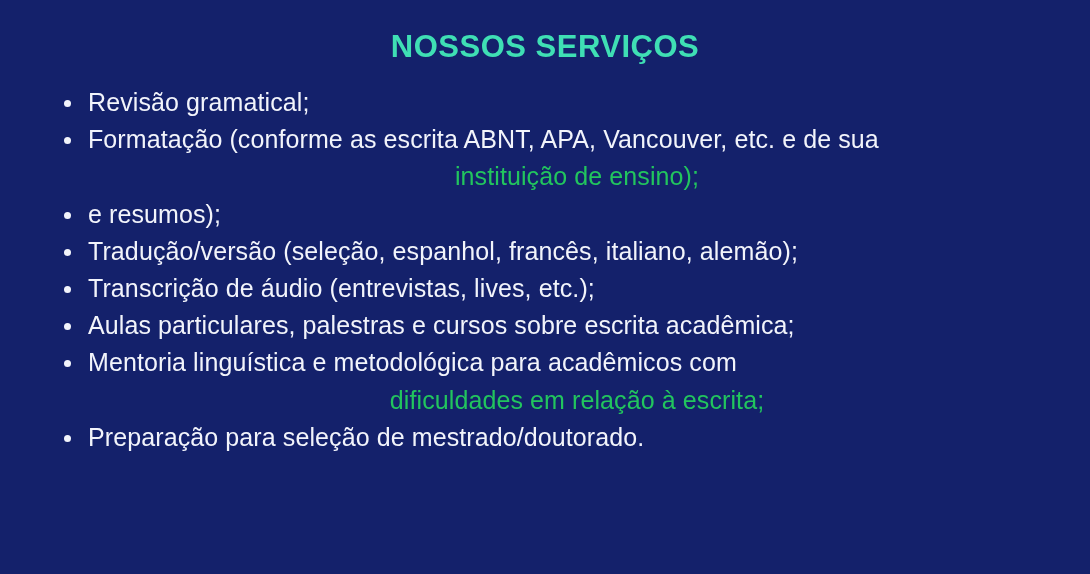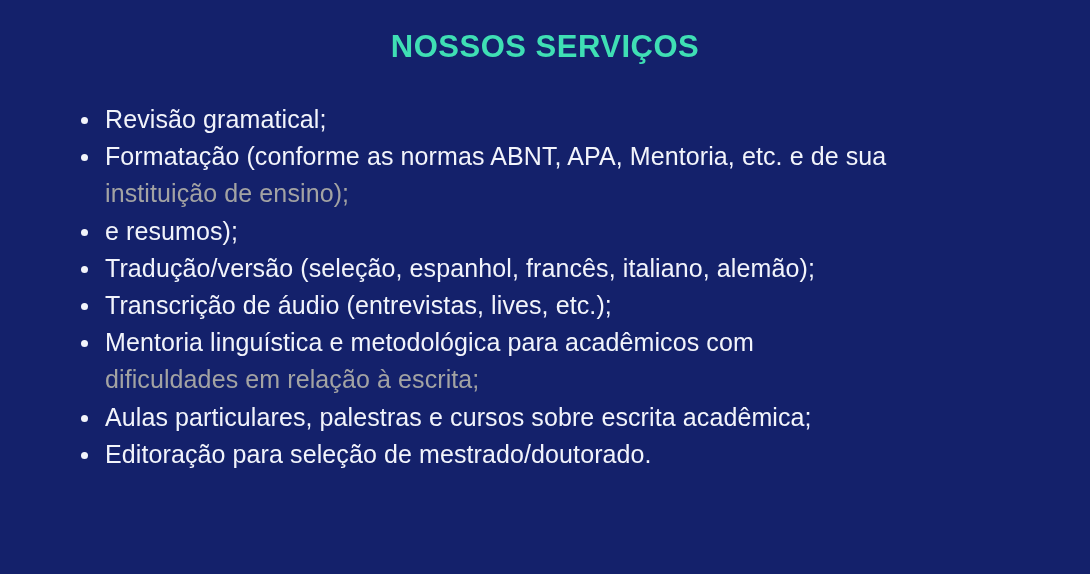--- a/index.html
+++ b/index.html
@@ -37,21 +37,21 @@
     line-height: 38px;
     white-space: nowrap;
     font-family: "Liberation Sans", sans-serif;
   }
 
   #services-list {
     position: absolute;
     left: 56px;
     top: 84px;
     width: 1010px;
-    margin: 17px;
+    margin: 0;
     padding: 0;
     list-style: none;
   }
 
   .service-item {
     position: relative;
     padding-left: 32px;
     color: #f2f4fb;
     font-size: 25px;
     line-height: 37.2px;
@@ -70,43 +70,44 @@
     background: #f2f4fb;
     display: block;
   }
 
   .service-text {
     display: block;
   }
 
   .service-cont {
     display: block;
-    color: #a3a3a3;
+    color: #22c55e;
     font-size: 25px;
     line-height: 37.2px;
     font-family: "Liberation Sans", sans-serif;
+    text-align: center;
   }
 </style>
 </head>
 <body>
 
 <div id="slide">
 
   <div id="slide-title">NOSSOS SERVIÇOS</div>
 
   <ul id="services-list">
 
     <li class="service-item">
       <span class="bullet-dot"></span>
       <span class="service-text">Revisão gramatical;</span>
     </li>
 
     <li class="service-item">
       <span class="bullet-dot"></span>
-      <span class="service-text">Formatação (conforme as normas ABNT, APA, Mentoria, etc. e de sua</span>
+      <span class="service-text">Formatação (conforme as escrita ABNT, APA, Vancouver, etc. e de sua</span>
       <span class="service-cont">instituição de ensino);</span>
     </li>
 
 
     <li class="service-item">
       <span class="bullet-dot"></span>
       <span class="service-text">e resumos);</span>
     </li>
 
     <li class="service-item">
@@ -115,28 +116,28 @@
     </li>
 
     <li class="service-item">
       <span class="bullet-dot"></span>
       <span class="service-text">Transcrição de áudio (entrevistas, lives, etc.);</span>
     </li>
 
 
     <li class="service-item">
       <span class="bullet-dot"></span>
+      <span class="service-text">Aulas particulares, palestras e cursos sobre escrita acadêmica;</span>
+    </li>
+
+    <li class="service-item">
+      <span class="bullet-dot"></span>
       <span class="service-text">Mentoria linguística e metodológica para acadêmicos com</span>
       <span class="service-cont">dificuldades em relação à escrita;</span>
     </li>
 
     <li class="service-item">
       <span class="bullet-dot"></span>
-      <span class="service-text">Aulas particulares, palestras e cursos sobre escrita acadêmica;</span>
-    </li>
-
-    <li class="service-item">
-      <span class="bullet-dot"></span>
-      <span class="service-text">Editoração para seleção de mestrado/doutorado.</span>
+      <span class="service-text">Preparação para seleção de mestrado/doutorado.</span>
     </li>
 
   </ul>
 </div>
 
 </body></html>

